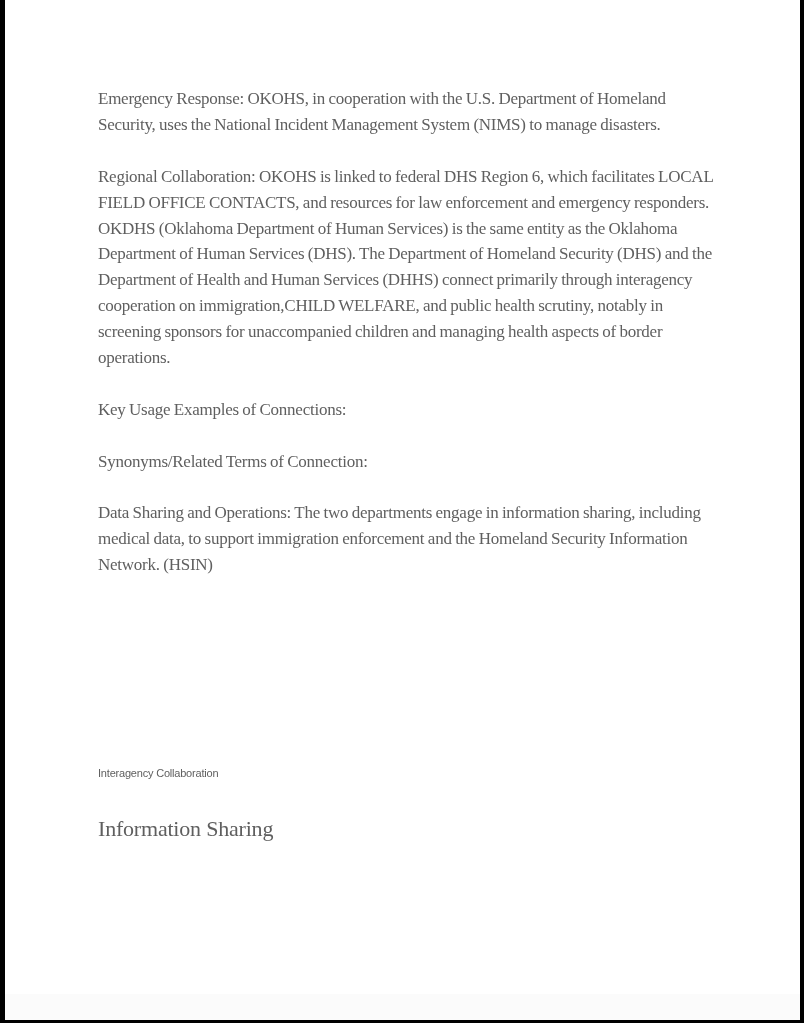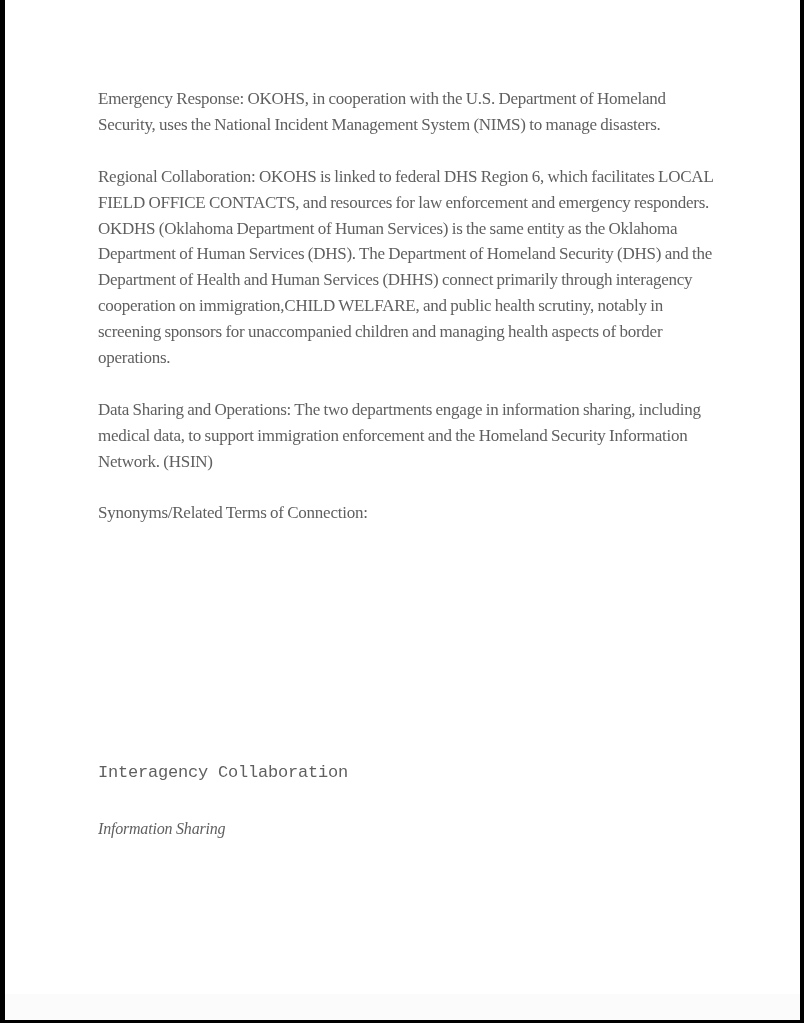--- a/index.html
+++ b/index.html
@@ -37,44 +37,44 @@
     .para {
       font-size: 15.2px;
       line-height: 25.9px;
       margin: 0 0 25.9px 0;
       letter-spacing: -0.25px;
       word-spacing: -0.5px;
       font-family: "Liberation Serif", serif;
       font-size: 17px;
     }
     .term-small {
-      font-family: Liberation Mono, monospace;
-      font-size: 17px;
+      font-family: Liberation Sans, sans-serif;
+      font-size: 11px;
       line-height: 26px;
       margin: 0;
       letter-spacing: -0.2px;
     }
     .term-large {
       font-family: "Liberation Serif", serif;
-      font-size: 16px;
+      font-size: 22px;
       line-height: 26px;
       margin: 0;
       letter-spacing: -0.2px;
-      font-style: italic;
     }
     .t1 { position: absolute; top: 674px; left: 0; }
     .t2 { position: absolute; top: 730px; left: 0; }
     .t3 { position: absolute; top: 790px; left: 0; }
   </style>
 </head>
 <body>
 
 <div class="page">
   <div class="content">
     <p class="para">Emergency Response: OKOHS, in cooperation with the U.S. Department of Homeland Security, uses the National Incident Management System (NIMS) to manage disasters.</p>
     <p class="para">Regional Collaboration: OKOHS is linked to federal DHS Region 6, which facilitates LOCAL FIELD OFFICE CONTACTS, and resources for law enforcement and emergency responders. OKDHS (Oklahoma Department of Human Services) is the same entity as the Oklahoma Department of Human Services (DHS). The Department of Homeland Security (DHS) and the Department of Health and Human Services (DHHS) connect primarily through interagency cooperation on immigration,CHILD WELFARE, and public health scrutiny, notably in screening sponsors for unaccompanied children and managing health aspects of border operations.</p>
+    <p class="para">Key Usage Examples of Connections:</p>
+    <p class="para">Synonyms/Related Terms of Connection:</p>
     <p class="para">Data Sharing and Operations: The two departments engage in information sharing, including medical data, to support immigration enforcement and the Homeland Security Information Network. (HSIN)</p>
-    <p class="para">Synonyms/Related Terms of Connection:</p>
     <p class="term-small t1">Interagency Collaboration</p>
     <p class="term-large t2">Information Sharing</p>
   </div>
   <div class="page-bottom-band"></div>
 </div>
 
 </body></html>

